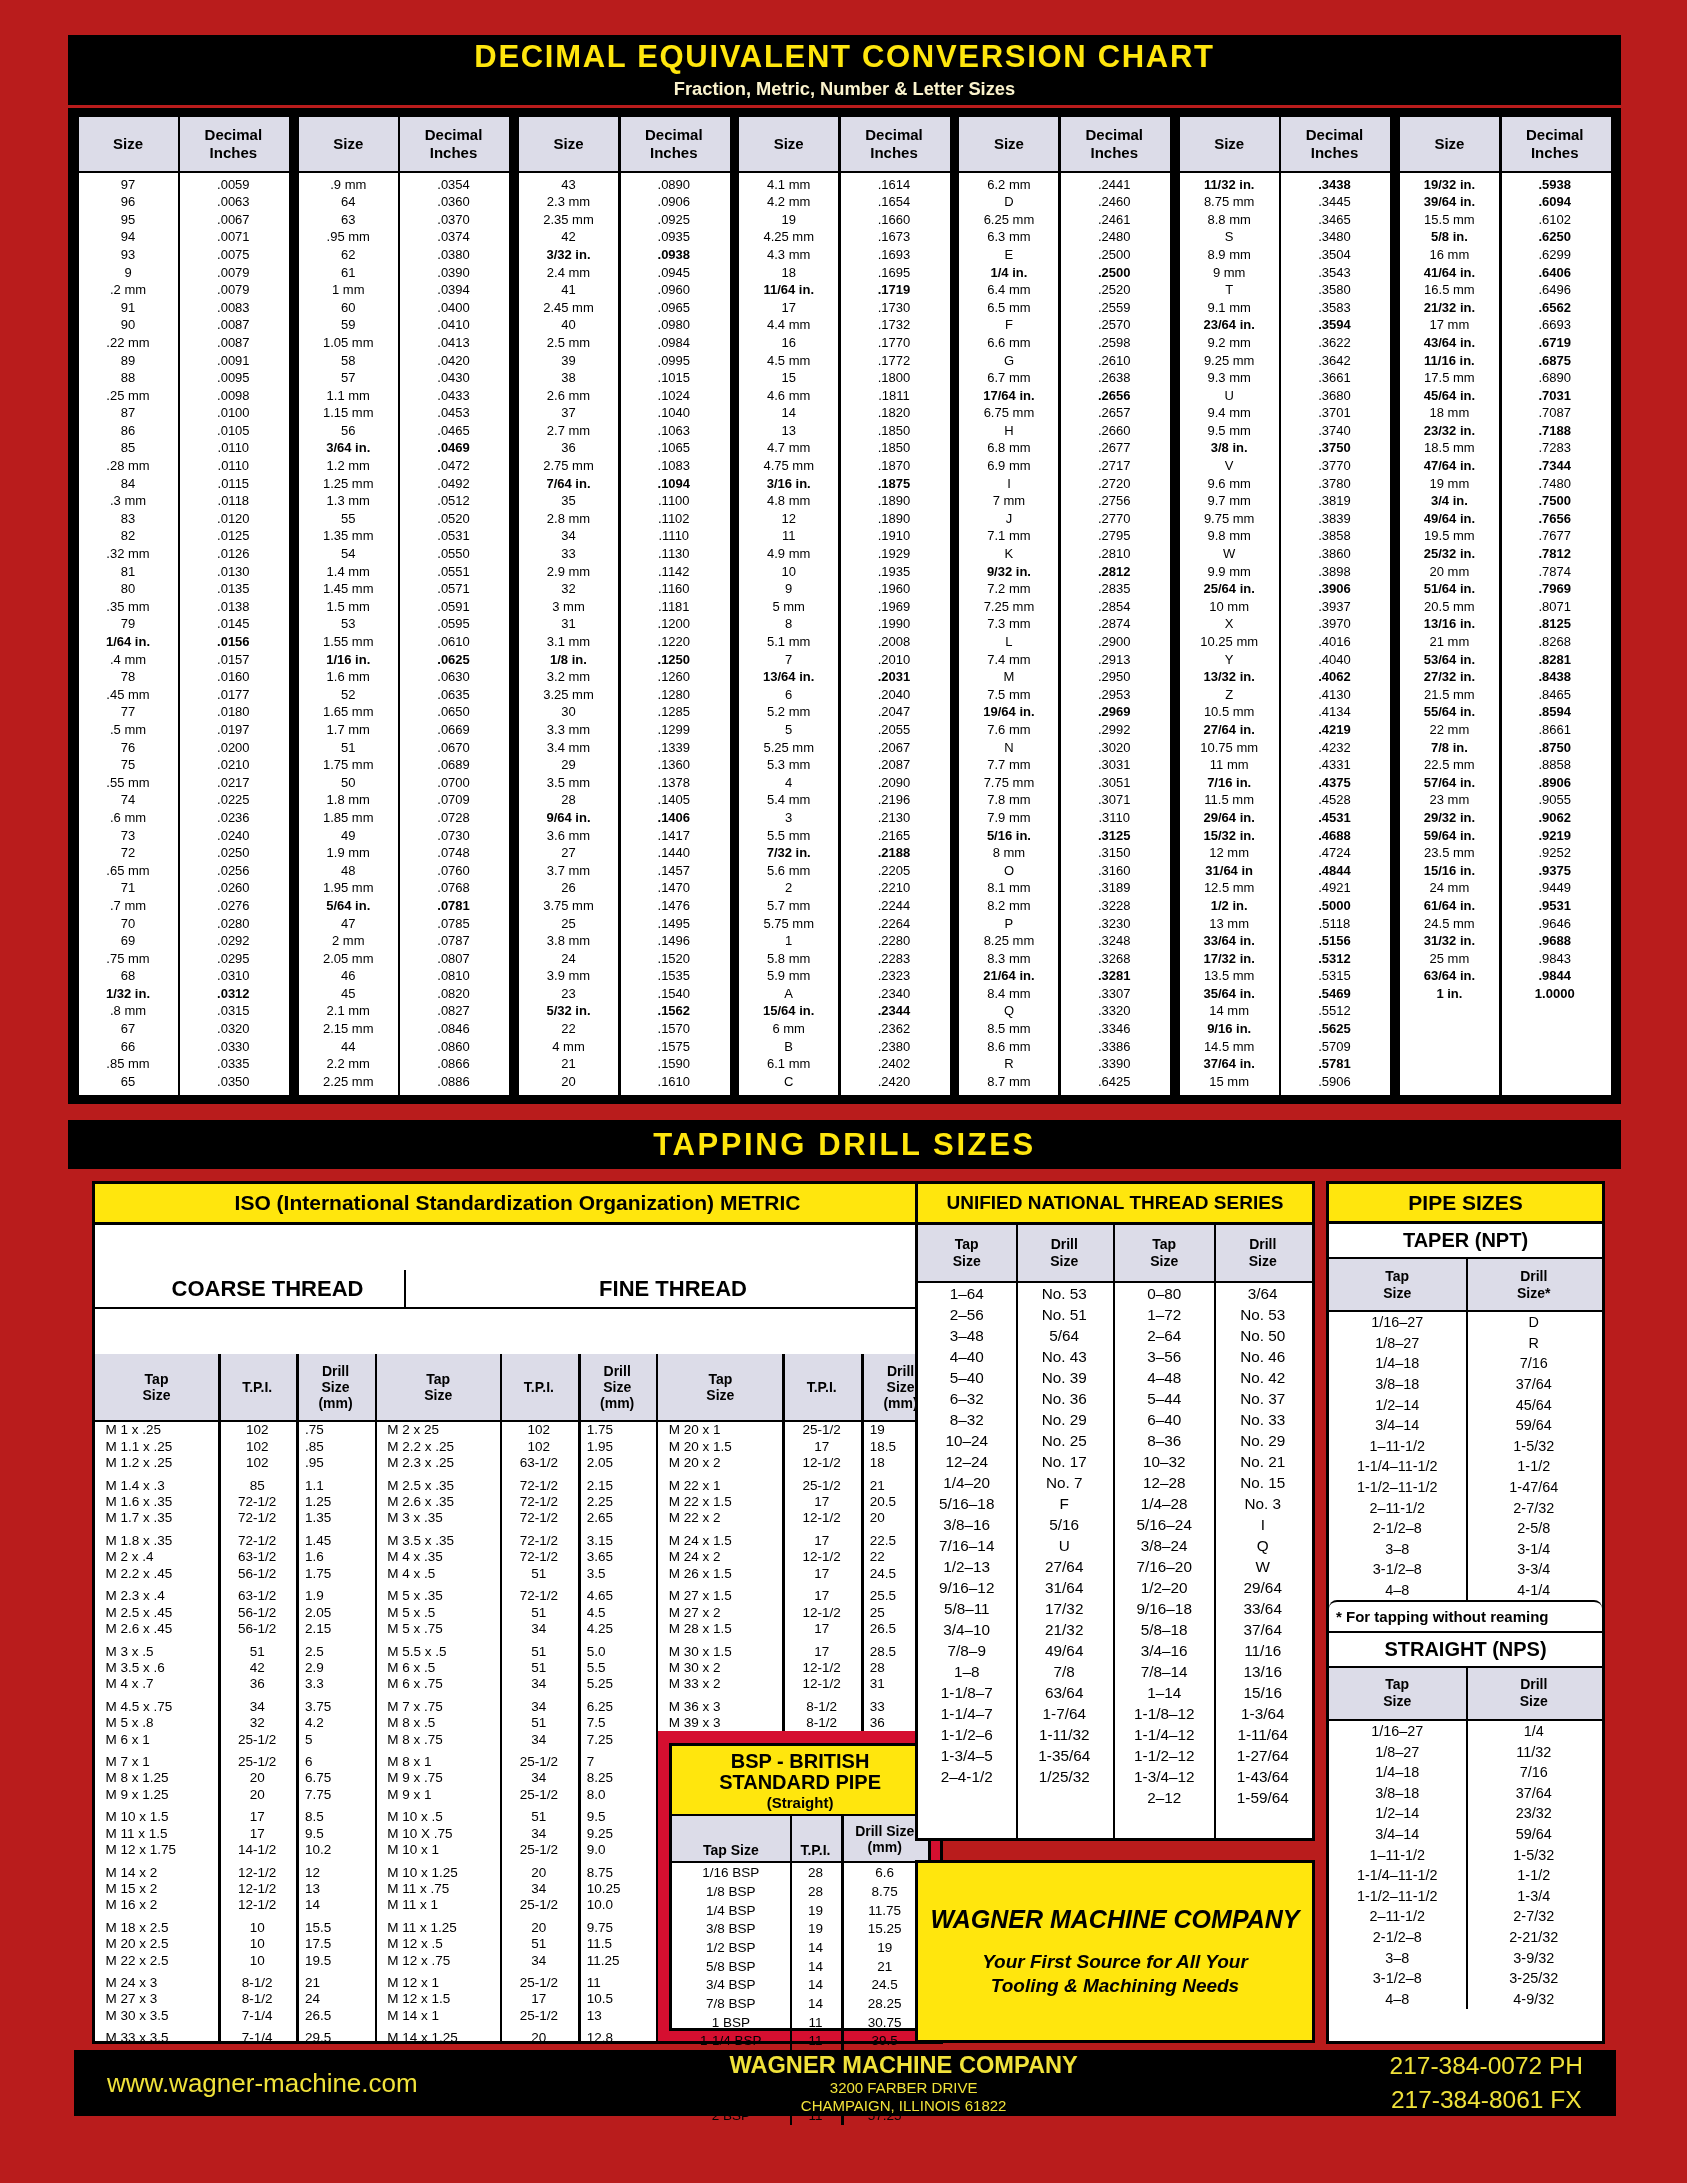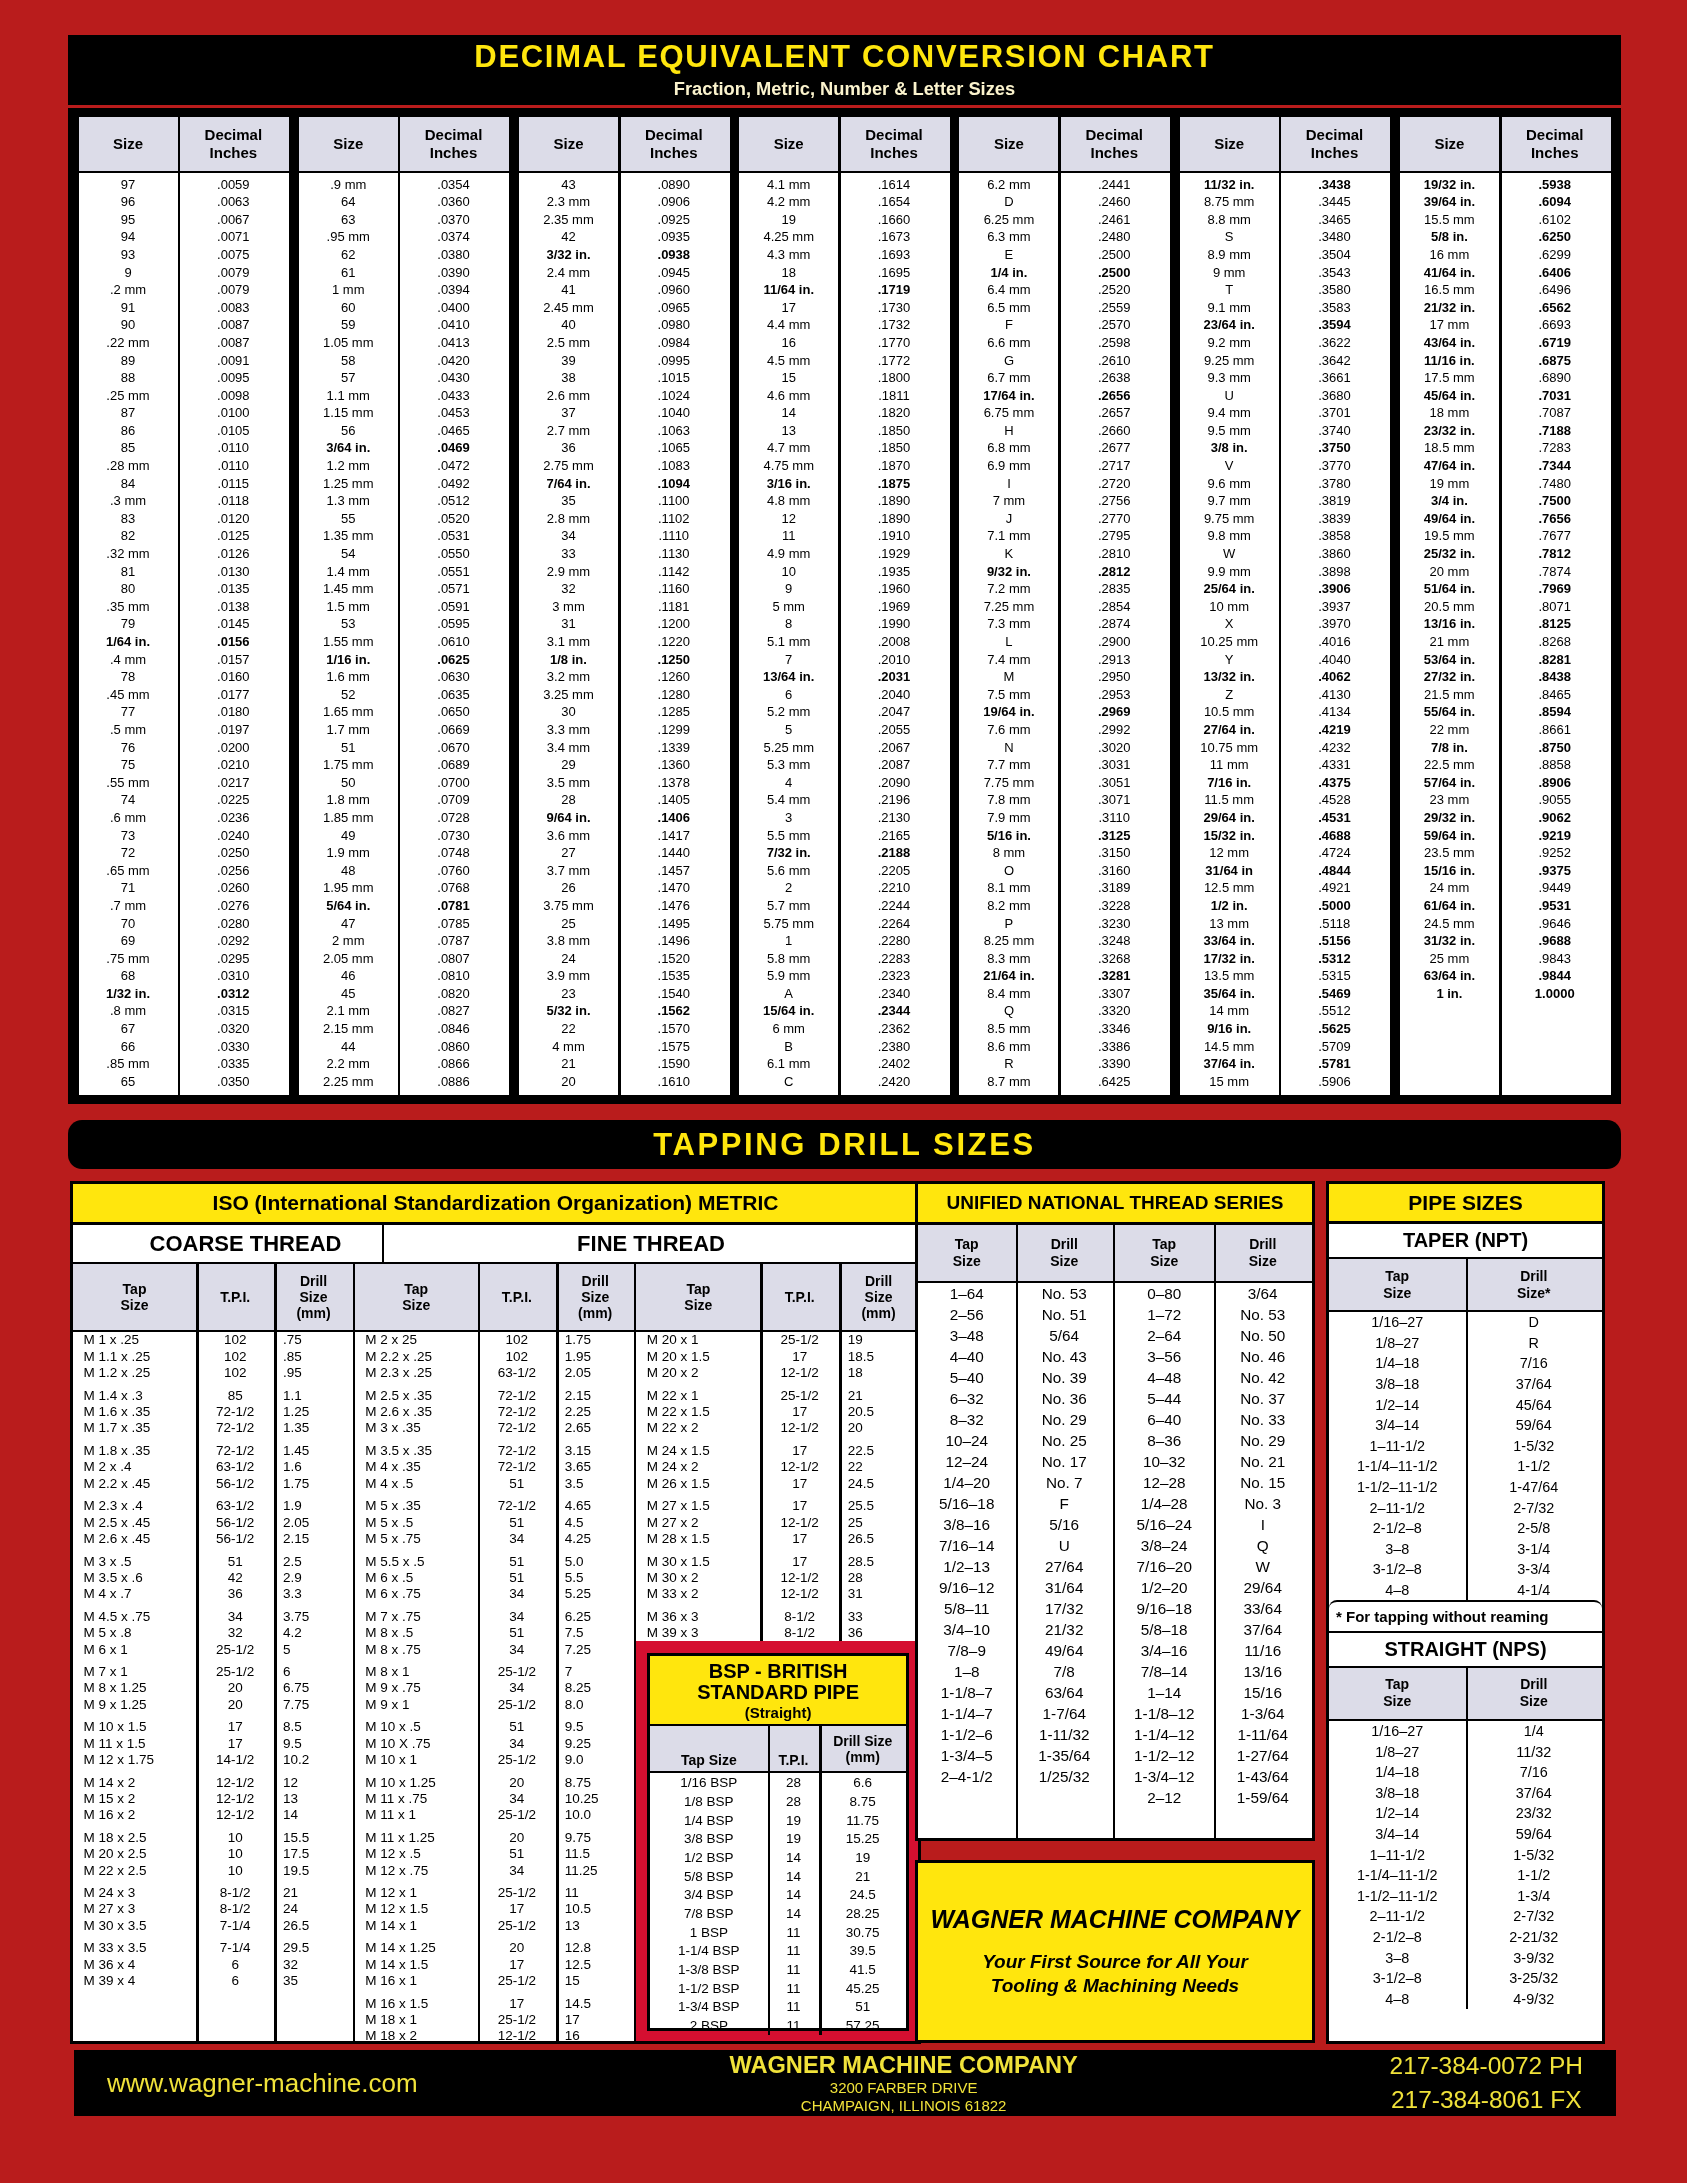--- a/index.html
+++ b/index.html
@@ -14,30 +14,30 @@
   .dec-divider{position:absolute;top:0;bottom:0;left:47%;width:2.6px;background:#000;}
   .dec-head{display:flex;height:54px;background:#dcdce8;border-bottom:2.6px solid #000;flex:0 0 auto;}
   .dec-head .hs{width:47%;display:flex;align-items:center;justify-content:center;font-weight:bold;font-size:15px;}
   .dec-head .hd{flex:1;display:flex;align-items:center;justify-content:center;font-weight:bold;font-size:15px;text-align:center;white-space:pre-line;line-height:1.15;}
   .dec-body{flex:1;padding-top:2.6px;}
   .dec-row{display:flex;height:17.6px;align-items:center;font-size:13px;line-height:1;}
   .dec-row .c0{width:47%;text-align:center;}
   .dec-row .c1{flex:1;text-align:center;}
   .dec-row.em{font-weight:bold;}
   
-  .tap-banner{position:absolute;left:68px;top:1120px;width:1553px;height:49px;background:#000;display:flex;align-items:center;justify-content:center;border-radius:14px;}
+  .tap-banner{position:absolute;left:68px;top:1120px;width:1553px;height:49px;background:#000;display:flex;align-items:center;justify-content:center;}
   .tap-banner span{color:#ffe60d;font-size:31px;font-weight:bold;letter-spacing:2.6px;}
   
   .box{position:absolute;background:#fff;border:3.5px solid #000;box-sizing:border-box;display:flex;flex-direction:column;}
   .yellow-band{background:#ffe60d;border-bottom:3.5px solid #000;display:flex;align-items:center;justify-content:center;font-weight:bold;text-align:center;flex:0 0 auto;}
   .white-band{background:#fff;display:flex;font-weight:bold;flex:0 0 auto;}
   .lav{background:#dcdce8;}
   .vline{position:absolute;top:0;bottom:0;width:2.6px;background:#000;}
   
-  #iso-box{left:70px;top:1181px;width:851px;height:863px;}
+  #iso-box{left:92px;top:1181px;width:851px;height:863px;gap:45px;}
   #iso-banner{height:38px;font-size:21px;}
   #iso-heads{height:37px;border-bottom:2.6px solid #000;padding-left:36px;}
   #iso-heads .coarse{width:34%;border-right:2.6px solid #000;display:flex;align-items:center;justify-content:center;font-size:22px;box-sizing:border-box;}
   #iso-heads .fine{flex:1;display:flex;align-items:center;justify-content:center;font-size:22px;}
   #iso-cols{flex:1;display:flex;min-height:0;}
   .iso-col{width:33.34%;border-right:2.6px solid #000;display:flex;flex-direction:column;box-sizing:border-box;min-height:0;}
   .iso-col:last-child{border-right:none;}
   .tbl-area{position:relative;flex:0 0 auto;}
   .iso-col .tbl-area{flex:1;min-height:0;overflow:hidden;}
   #fine-right-area{flex:0 0 auto;}

